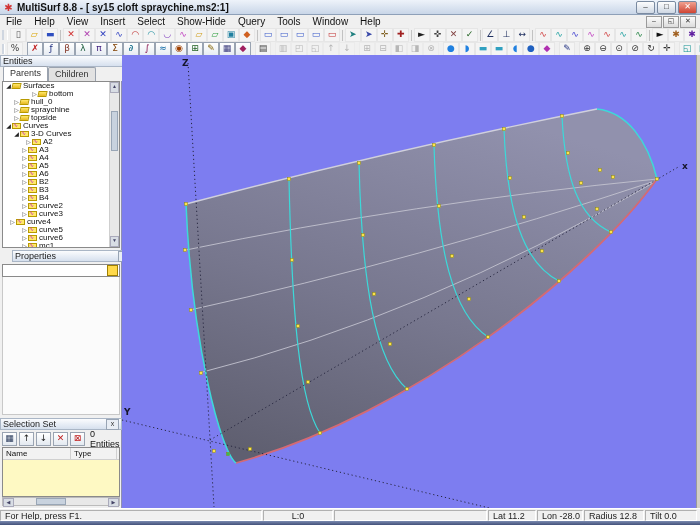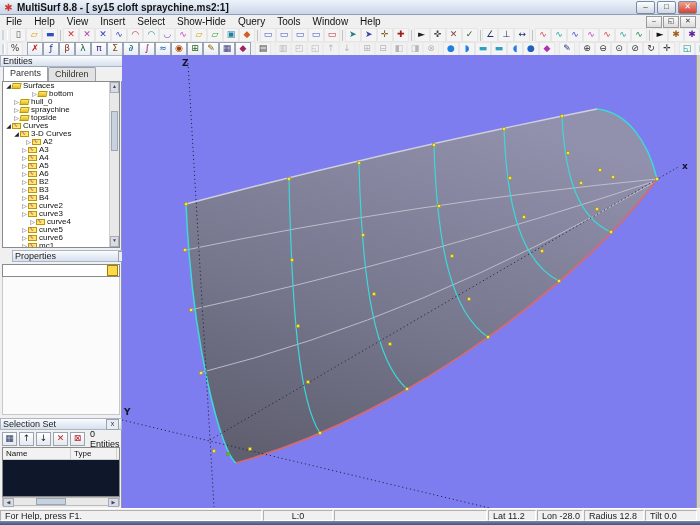--- a/index.html
+++ b/index.html
@@ -67,21 +67,21 @@
   #propfield{position:absolute;left:2px;top:14px;width:118px;height:13px;background:#fff;border:1px solid #8a8a8a;box-sizing:border-box;display:flex;align-items:center;}
   #propfield .chip{margin-left:auto;width:9px;height:9px;margin-right:1px;background:#ffd94a;border:1px solid #a08000;}
   #propbody{position:absolute;left:2px;top:27px;width:118px;height:138px;background:#fbfbfb;border:1px solid #c8c8c8;border-top:none;box-sizing:border-box;}
 
   
   #selection{left:0;top:363px;width:122px;height:90px;}
   #seltools{position:absolute;left:2px;top:13px;height:15px;display:flex;align-items:center;gap:2px;}
   .selbtn{width:14px;height:12px;border:1px solid #9aa4b2;background:linear-gradient(#ffffff,#e3e9f0);
           font-family:"DejaVu Sans",sans-serif;font-size:9px;line-height:11px;text-align:center;}
   #selcount{font-size:9px;color:#111;margin-left:3px;}
-  #sellist{position:absolute;left:2px;top:29px;width:118px;height:50px;background:#0f172a;border:1px solid #8a8a8a;box-sizing:border-box;}
+  #sellist{position:absolute;left:2px;top:29px;width:118px;height:50px;background:#fef9c3;border:1px solid #8a8a8a;box-sizing:border-box;}
   #selheader{display:flex;height:11px;background:#f2f2f2;border-bottom:1px solid #d0d0d0;font-size:8px;color:#111;}
   #selheader div{padding:1px 3px;border-right:1px solid #d0d0d0;box-sizing:border-box;}
   #selhscroll{position:absolute;left:2px;top:79px;width:118px;height:9px;background:#e8e8e8;border:1px solid #bbb;box-sizing:border-box;display:flex;}
   .harr{width:9px;height:7px;background:#d8dde4;border:1px solid #aab;font-size:5px;line-height:6px;text-align:center;color:#446;}
   #hthumb{width:28px;margin-left:22px;background:#c8d2de;border:1px solid #99a6b6;}
   #selhscroll .fill{flex:1;}
 
   
   #viewport{left:122px;top:55px;width:574px;height:453px;background:#7d7df0;}
   #rightframe{left:696px;top:55px;width:4px;height:453px;background:#d4d0c8;border-left:1px solid #9a9a9a;box-sizing:border-box;}
@@ -320,21 +320,21 @@
           <div class="trow" style="padding-left: 18px;">
             <span class="arrow">▷</span>
             <span class="ticon curve"></span>
             <span>curve2</span>
           </div>
           <div class="trow" style="padding-left: 18px;">
             <span class="arrow">▷</span>
             <span class="ticon curve"></span>
             <span>curve3</span>
           </div>
-          <div class="trow" style="padding-left: 26px;">
+          <div class="trow" style="padding-left: 6px;">
             <span class="arrow">▷</span>
             <span class="ticon curve"></span>
             <span>curve4</span>
           </div>
           <div class="trow" style="padding-left: 18px;">
             <span class="arrow">▷</span>
             <span class="ticon curve"></span>
             <span>curve5</span>
           </div>
           <div class="trow" style="padding-left: 18px;">

